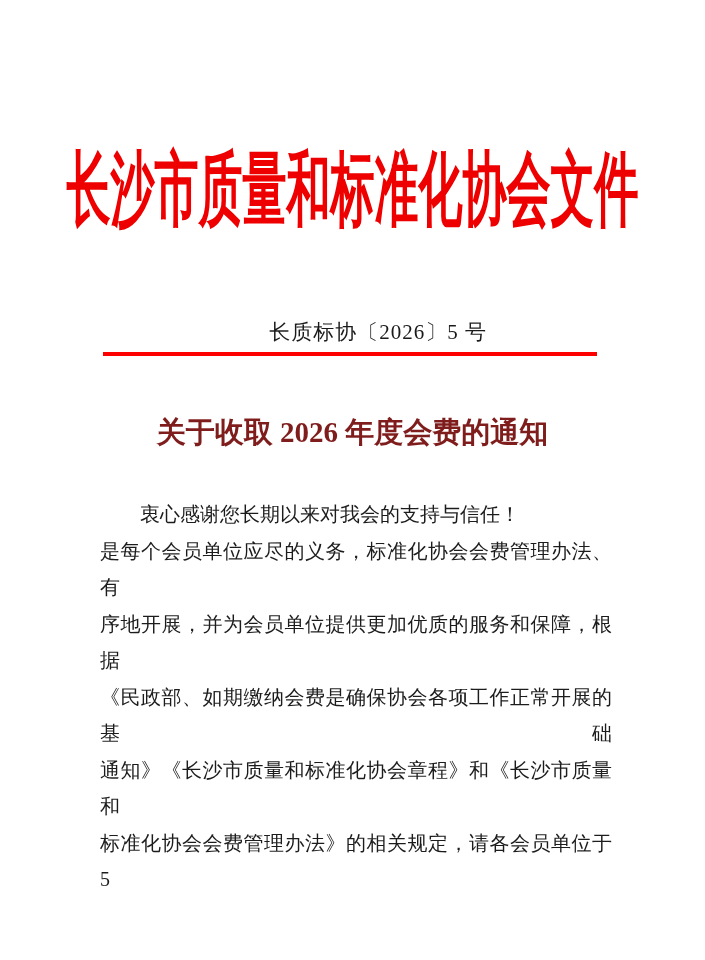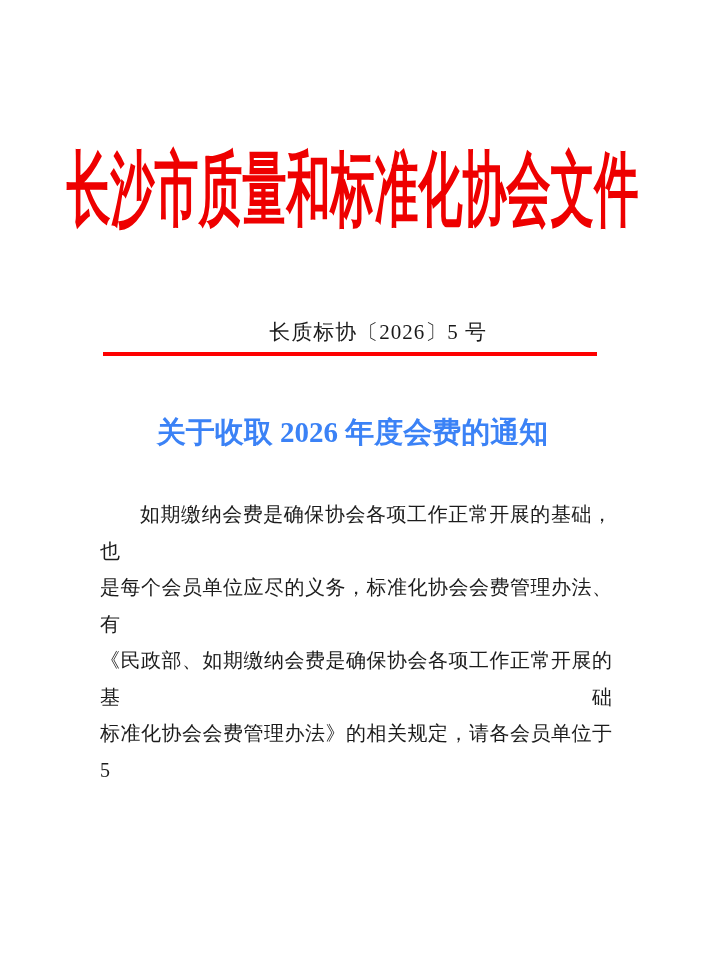--- a/index.html
+++ b/index.html
@@ -57,21 +57,21 @@
   
   .notice-title {
     position: absolute;
     top: 413px;
     left: 0;
     right: 0;
     text-align: center;
     font-size: 29px;
     line-height: 38px;
     font-weight: bold;
-    color: #3b82f6;
+    color: #7f1d1d;
     white-space: nowrap;
   }
   
   .body-text {
     position: absolute;
     top: 496px;
     left: 100px;
     width: 512px;
     font-size: 20px;
     line-height: 36.5px;
@@ -93,20 +93,22 @@
 
   <div class="org-title" style="color: rgb(238, 0, 0);">长沙市质量和标准化协会文件</div>
 
   <div class="doc-number">长质标协〔2026〕5 号</div>
 
   <div class="red-line" style="background-color: rgb(254, 0, 0);"></div>
 
   <div class="notice-title">关于收取 2026 年度会费的通知</div>
 
   <div class="body-text" style="color: rgb(28, 28, 28);">
-    <div class="bl indent">如期缴纳会费是确保协会各项工作正常开展的基础，也</div>
+    <div class="bl left indent">衷心感谢您长期以来对我会的支持与信任！</div>
     <div class="bl">是每个会员单位应尽的义务，标准化协会会费管理办法、有</div>
+    <div class="bl">序地开展，并为会员单位提供更加优质的服务和保障，根据</div>
     <div class="bl">《民政部、如期缴纳会费是确保协会各项工作正常开展的基础</div>
+    <div class="bl">通知》《长沙市质量和标准化协会章程》和《长沙市质量和</div>
     <div class="bl">标准化协会会费管理办法》的相关规定，请各会员单位于 5</div>
 
   </div>
 
 </div>
 
 </body></html>

